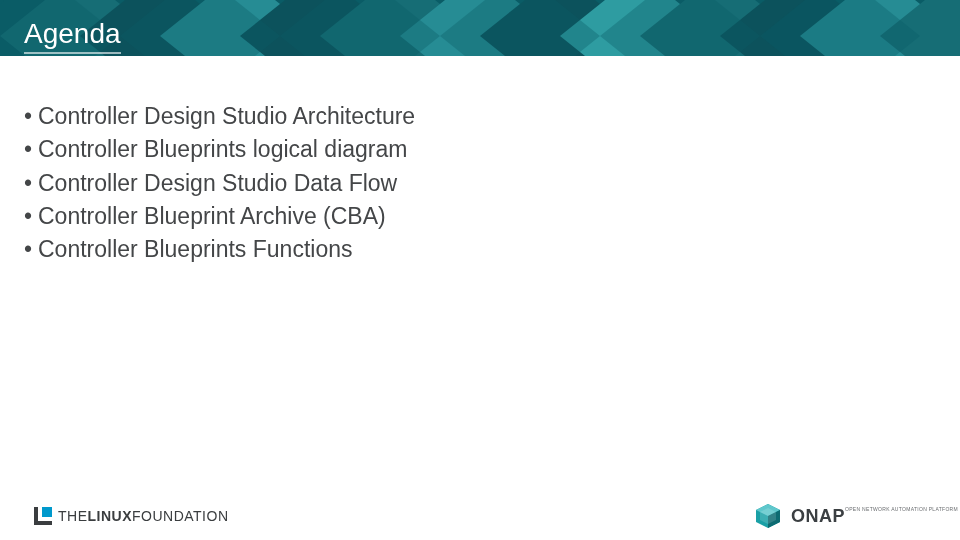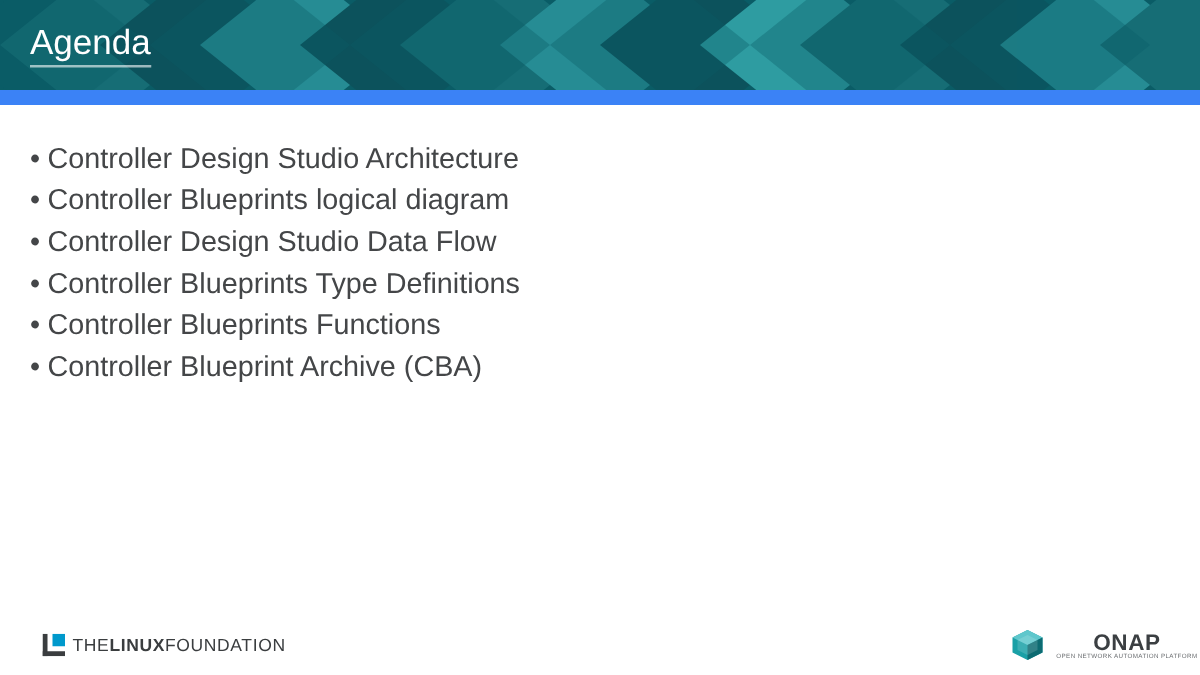--- a/index.html
+++ b/index.html
@@ -4,21 +4,21 @@
 <style>
   * { margin: 0; padding: 0; box-sizing: border-box; }
   html, body { width: 960px; height: 540px; font-family: Arial, Helvetica, sans-serif; background: #fff; overflow: hidden; }
 
   .slide { position: relative; width: 960px; height: 540px; }
 
   
   .header-band {
     position: relative;
     width: 100%;
-    height: 84px;
+    height: 56px;
     background: #3b82f6;
     overflow: hidden;
   }
   .header-band svg { position: absolute; top: 0; left: 0; }
 
   .title-wrap {
     position: absolute;
     top: 0; left: 0;
     width: 100%;
     height: 72px;
@@ -28,21 +28,21 @@
   }
   .title {
     font-size: 28px;
     color: #ffffff;
     font-weight: 400;
     border-bottom: 2px solid rgba(255,255,255,0.6);
     padding-bottom: 2px;
   }
 
   .content {
-    padding: 26px 24px 0 24px;
+    padding: 44px 24px 0 24px;
   }
   .bullet-line {
     font-size: 23px;
     color: #444648;
     line-height: 1.45;
     white-space: nowrap;
   }
   .bullet-mark { display: inline-block; width: 14px; }
 
   
@@ -61,21 +61,21 @@
   .lf-mark {
     width: 18px; height: 18px;
     display: inline-flex; align-items: center; justify-content: center;
   }
   .lf-text { font-size: 14px; letter-spacing: 0.5px; color: #3a3d3f; font-weight: 400; }
   .lf-text .thin { font-weight: 300; }
   .lf-text .bold { font-weight: 700; }
 
   .onap-logo { display: flex; align-items: center; gap: 8px; }
   .onap-mark { width: 30px; height: 30px; }
-  .onap-text { display: flex; flex-direction: column; line-height: 1; text-align: center; }
+  .onap-text { display: flex; flex-direction: row; line-height: 1; }
   .onap-main { font-size: 18px; font-weight: 700; color: #3b3f42; letter-spacing: 0.5px; }
   .onap-sub { font-size: 5px; color: #6a6d70; letter-spacing: 0.3px; }
 </style>
 </head>
 <body>
 
 <div class="slide">
 
   <div class="header-band">
     <svg width="960" height="72" viewBox="0 0 960 72">
@@ -106,23 +106,22 @@
     </svg>
     <div class="title-wrap">
       <span class="title">Agenda</span>
     </div>
   </div>
 
   <div class="content">
     <div class="bullet-line"><span class="bullet-mark">•</span><span>Controller Design Studio Architecture</span></div>
     <div class="bullet-line"><span class="bullet-mark">•</span><span>Controller Blueprints logical diagram</span></div>
     <div class="bullet-line"><span class="bullet-mark">•</span><span>Controller Design Studio Data Flow</span></div>
-    <div class="bullet-line"><span class="bullet-mark">•</span><span>Controller Blueprints Type Definitions</span></div>
+    <div class="bullet-line"><span class="bullet-mark">•</span><span>Controller Blueprint Archive (CBA)</span></div>
     <div class="bullet-line"><span class="bullet-mark">•</span><span>Controller Blueprints Functions</span></div>
-    <div class="bullet-line"><span class="bullet-mark">•</span><span>Controller Blueprint Archive (CBA)</span></div>
   </div>
 
   <div class="footer">
     <div class="lf-logo">
       <span class="lf-mark">
         <svg width="18" height="18" viewBox="0 0 18 18">
           <rect x="0" y="0" width="4" height="18" fill="#3a3d3f"></rect>
           <rect x="0" y="14" width="18" height="4" fill="#3a3d3f"></rect>
           <rect x="8" y="0" width="10" height="10" fill="#0099cc"></rect>
         </svg>

